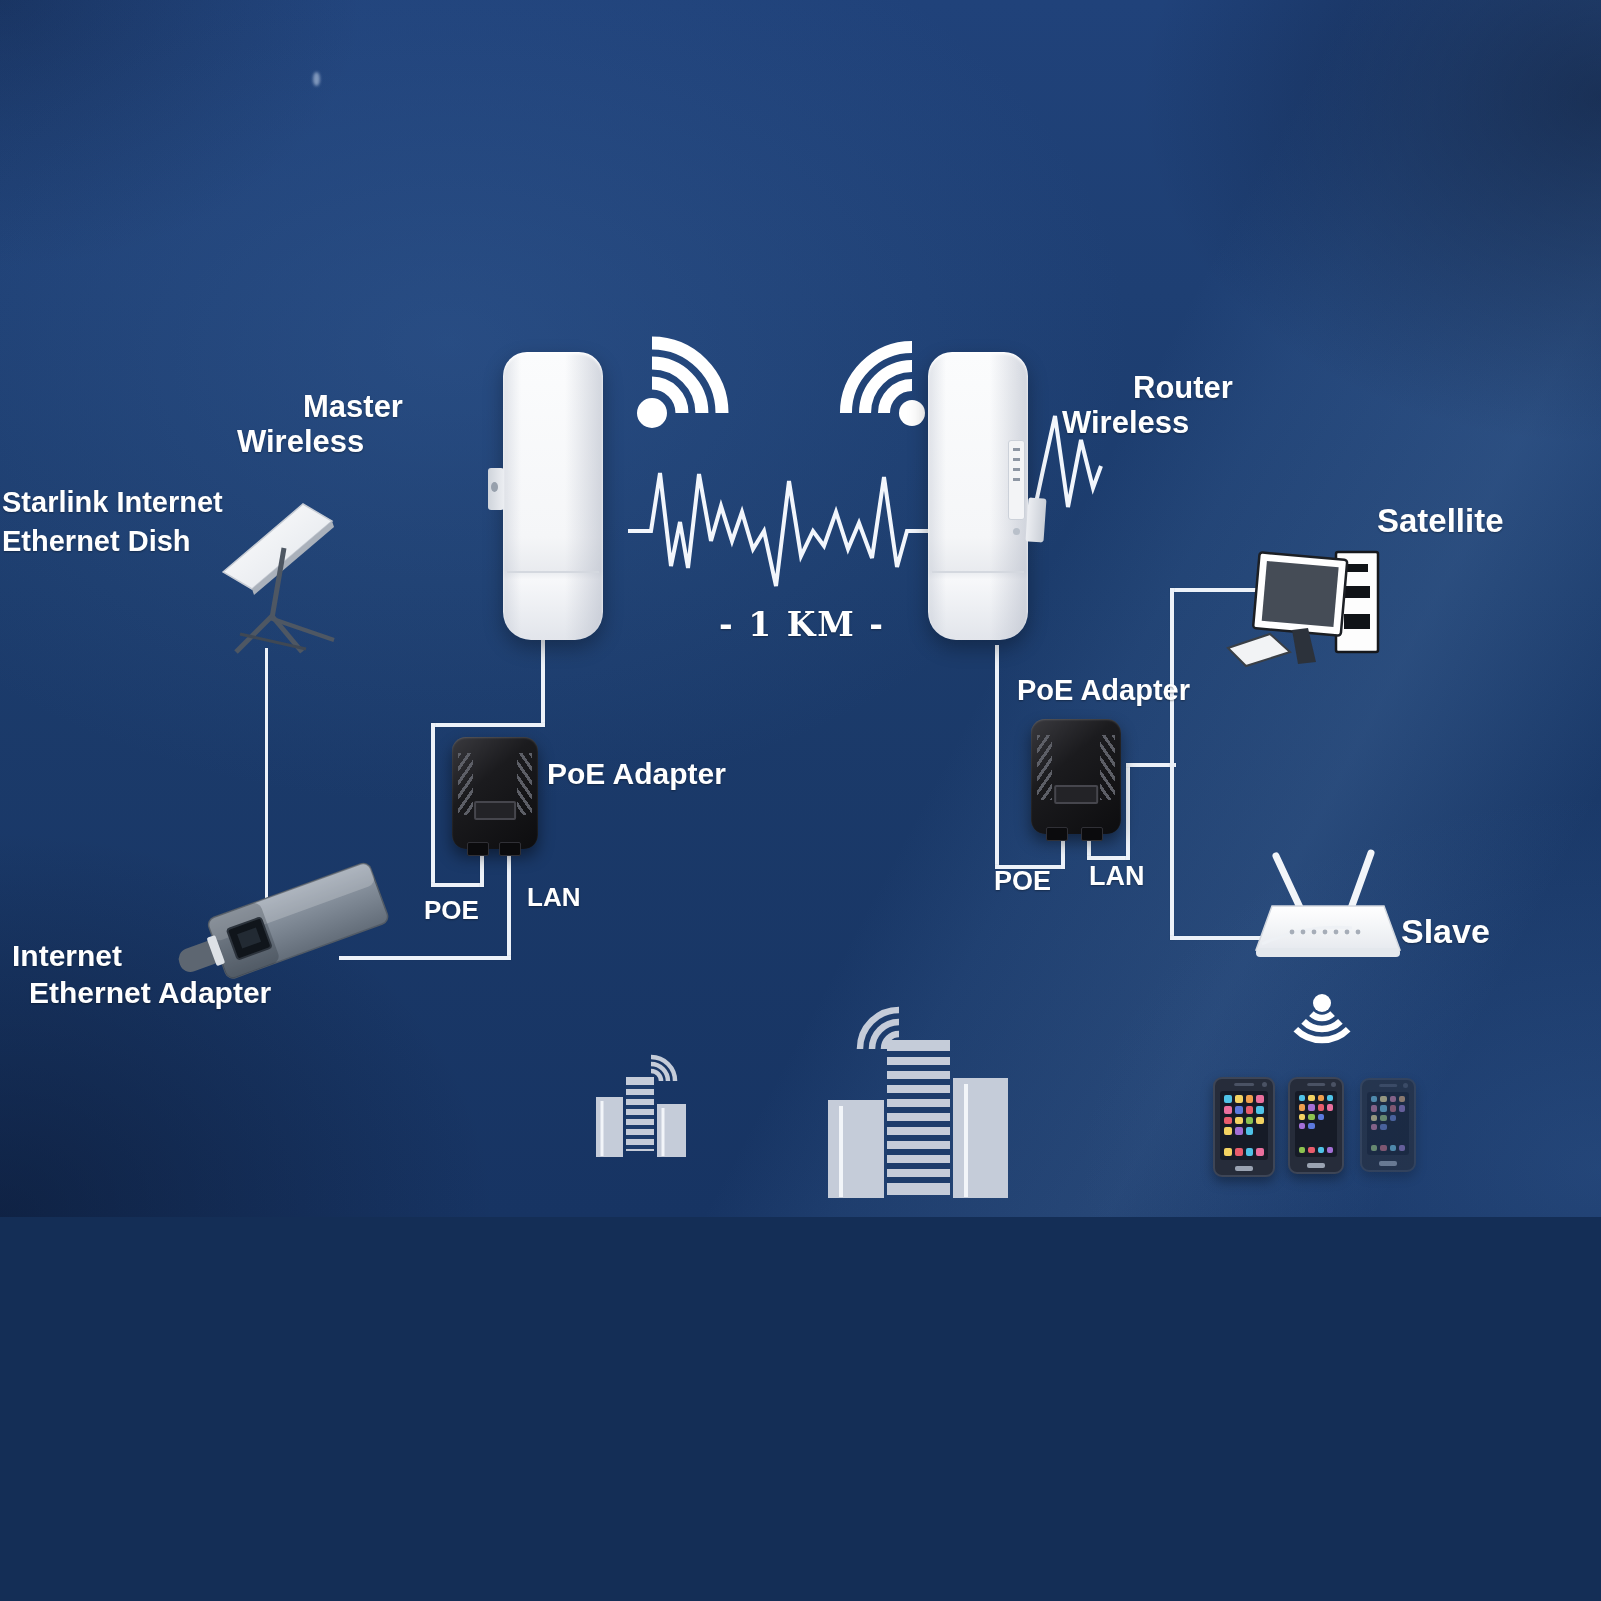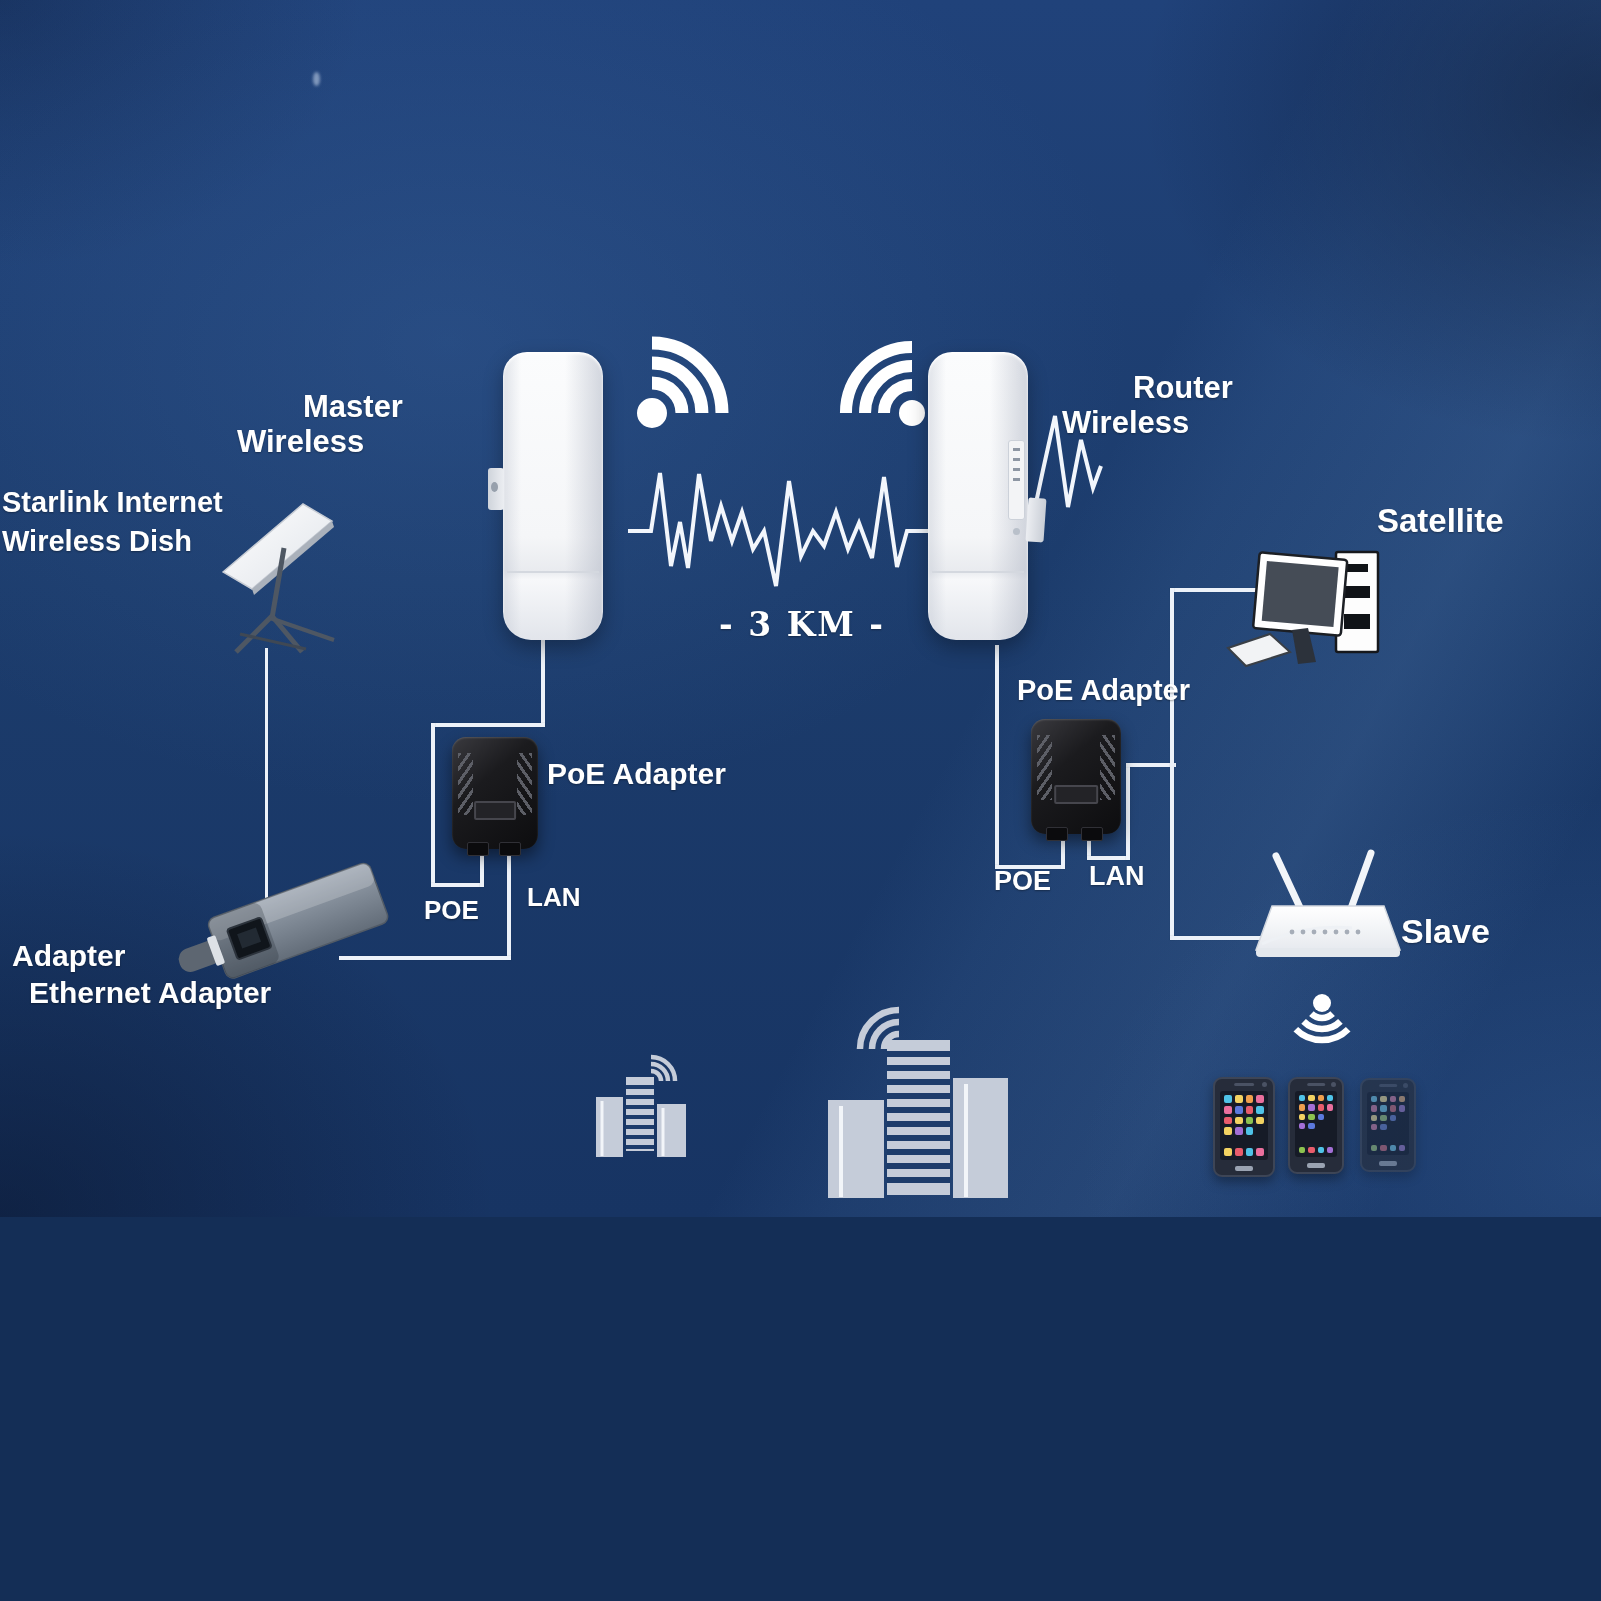--- a/index.html
+++ b/index.html
@@ -366,27 +366,27 @@
           <span style="background: rgb(79, 195, 232);"></span>
           <span style="background: rgb(163, 111, 214);"></span>
         </div>
       </div>
     <div class="phome"></div>
   </div>
 
   <div class="lbl f31" style="left:303px;top:391px">Master</div>
   <div class="lbl f31" style="left:237px;top:426px">Wireless</div>
   <div class="lbl f29" style="left:2px;top:487px">Starlink Internet</div>
-  <div class="lbl f29" style="left:2px;top:526px">Wireless Dish</div>
+  <div class="lbl f29" style="left:2px;top:526px">Ethernet Dish</div>
   <div class="lbl f30" style="left:547px;top:758px">PoE Adapter</div>
   <div class="lbl f26" style="left:424px;top:897px">POE</div>
   <div class="lbl f26" style="left:527px;top:884px">LAN</div>
-  <div class="lbl f30" style="left:12px;top:940px">Adapter</div>
+  <div class="lbl f30" style="left:12px;top:940px">Internet</div>
   <div class="lbl f30" style="left:29px;top:977px">Ethernet Adapter</div>
-  <div class="lbl f33 serif" style="left:719px;top:608px">- 3 KM -</div>
+  <div class="lbl f33 serif" style="left:719px;top:608px">- 1 KM -</div>
   <div class="lbl f31" style="left:1133px;top:372px">Router</div>
   <div class="lbl f31" style="left:1062px;top:407px">Wireless</div>
   <div class="lbl f33" style="left:1377px;top:504px">Satellite</div>
   <div class="lbl f29" style="left:1017px;top:675px">PoE Adapter</div>
   <div class="lbl f27" style="left:994px;top:867px">POE</div>
   <div class="lbl f27" style="left:1089px;top:862px">LAN</div>
   <div class="lbl f34" style="left:1401px;top:914px">Slave</div>
 </div>
 
 </body></html>

